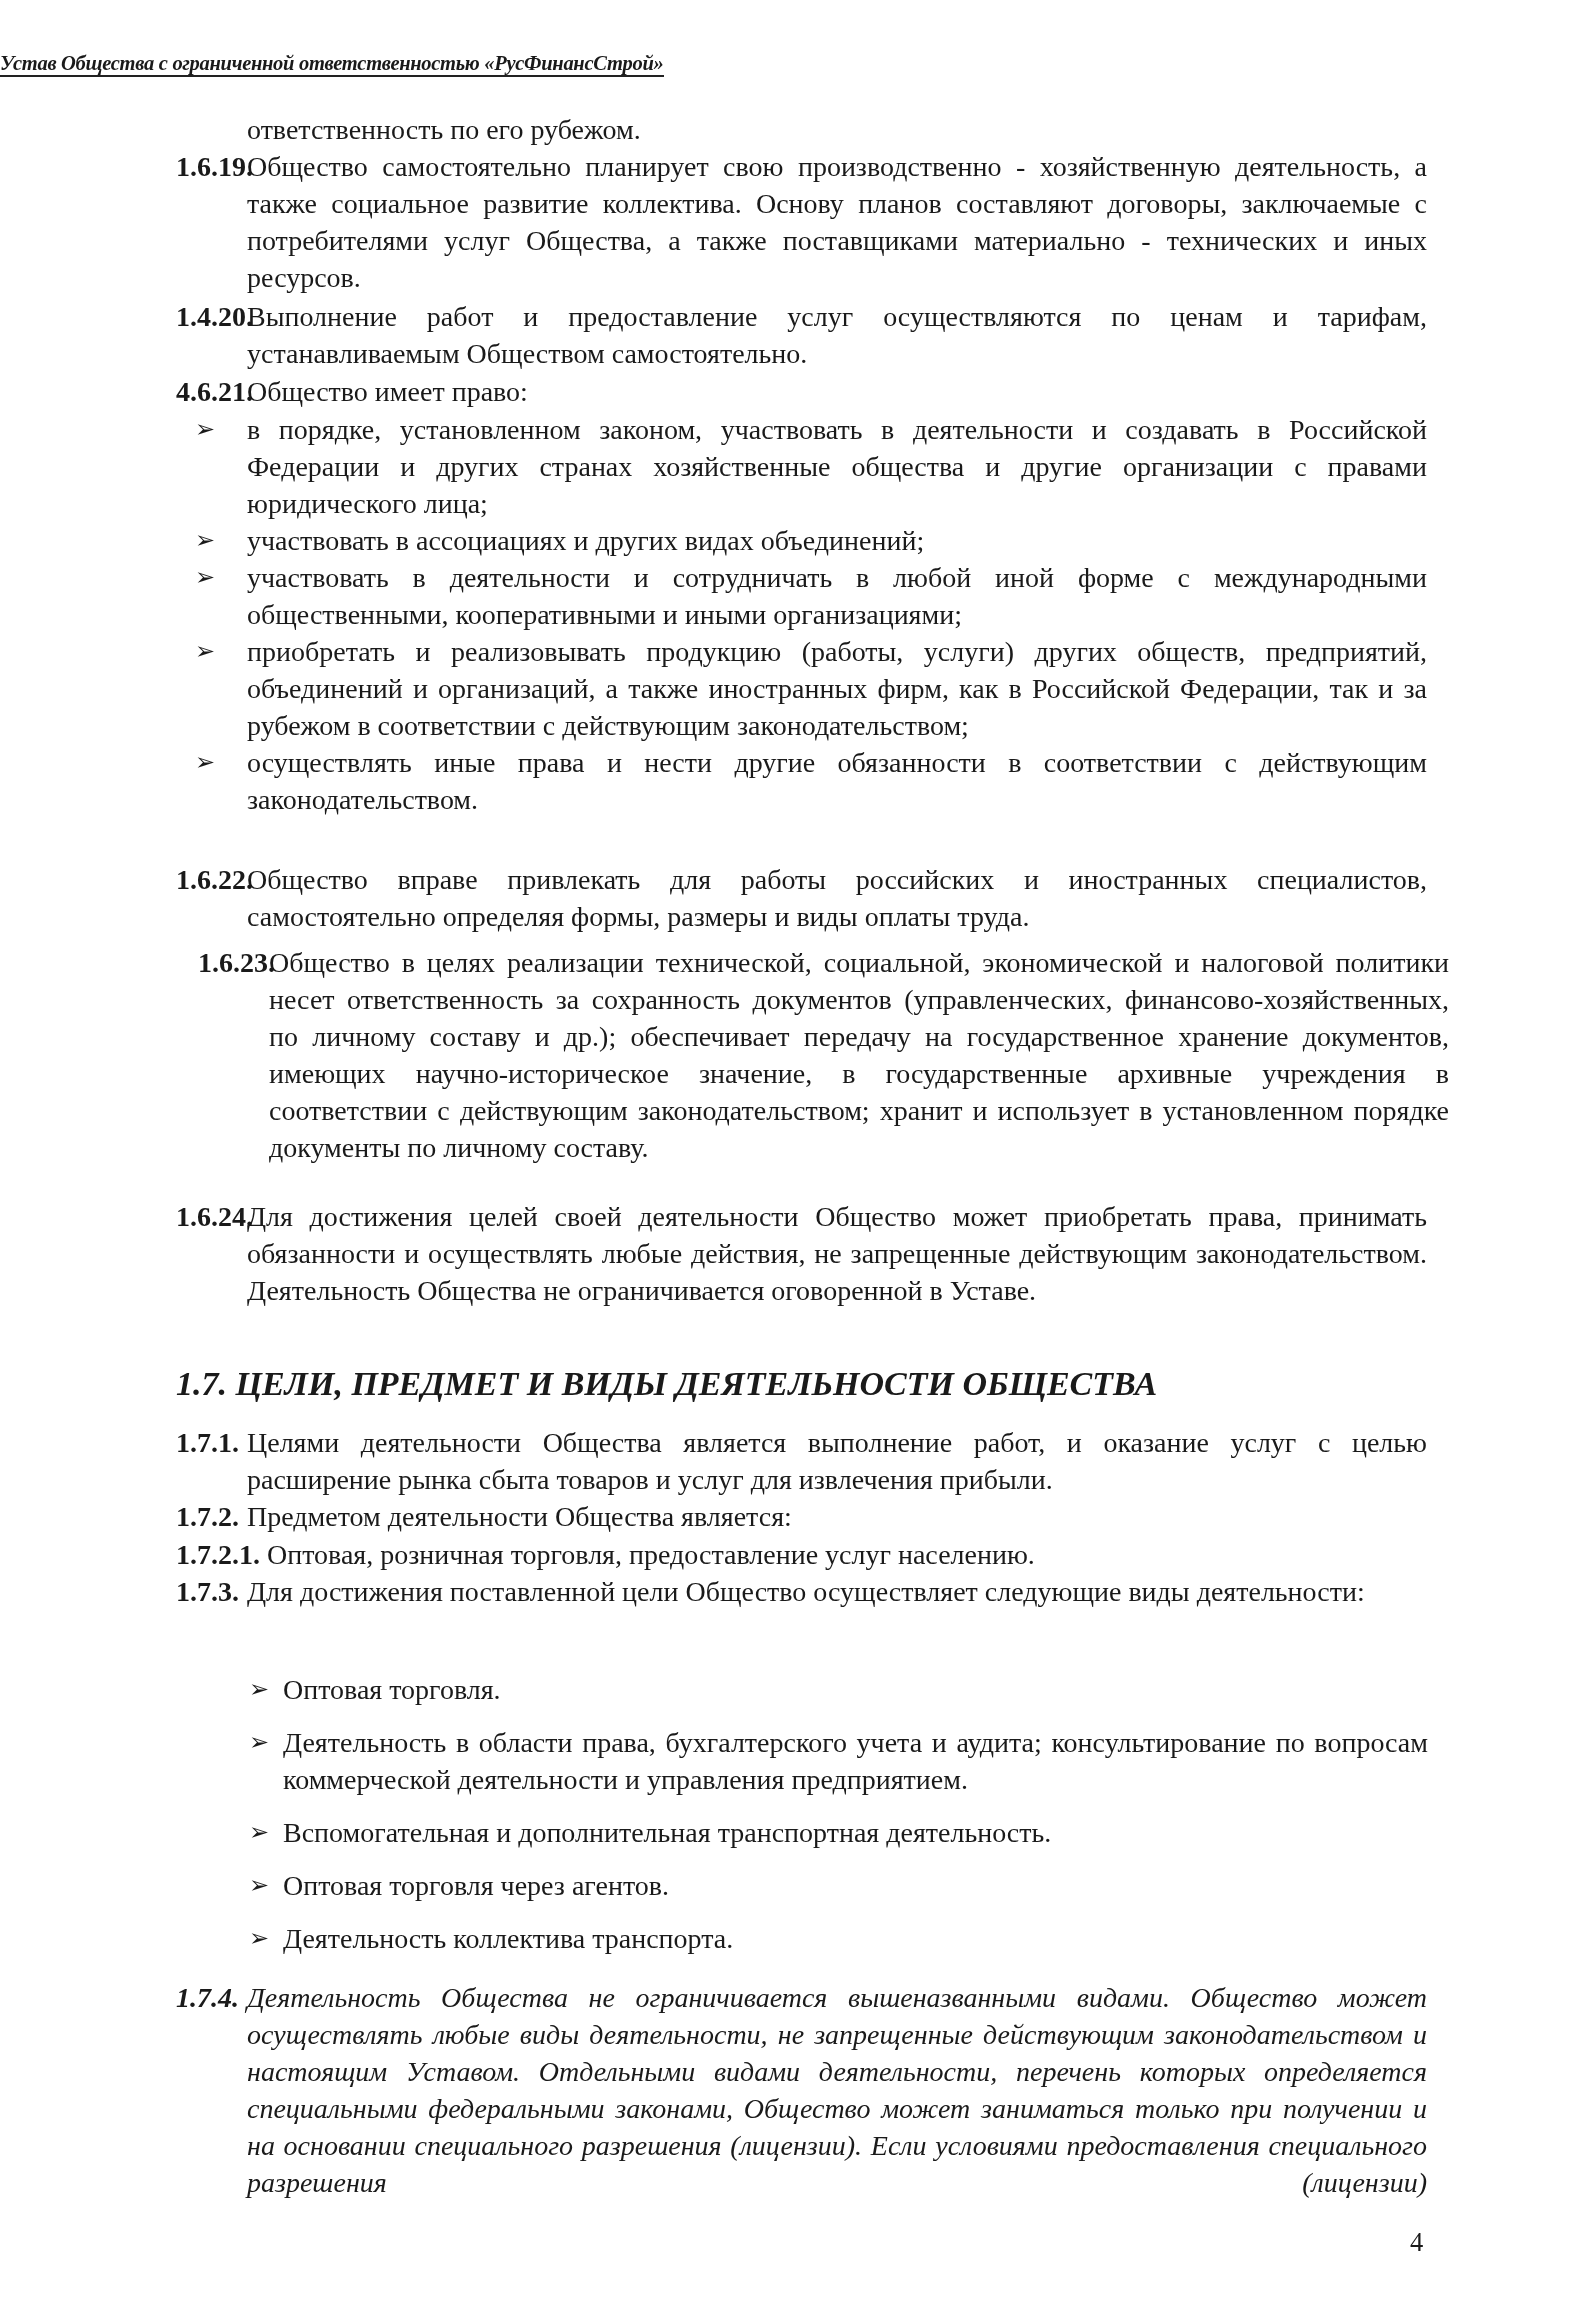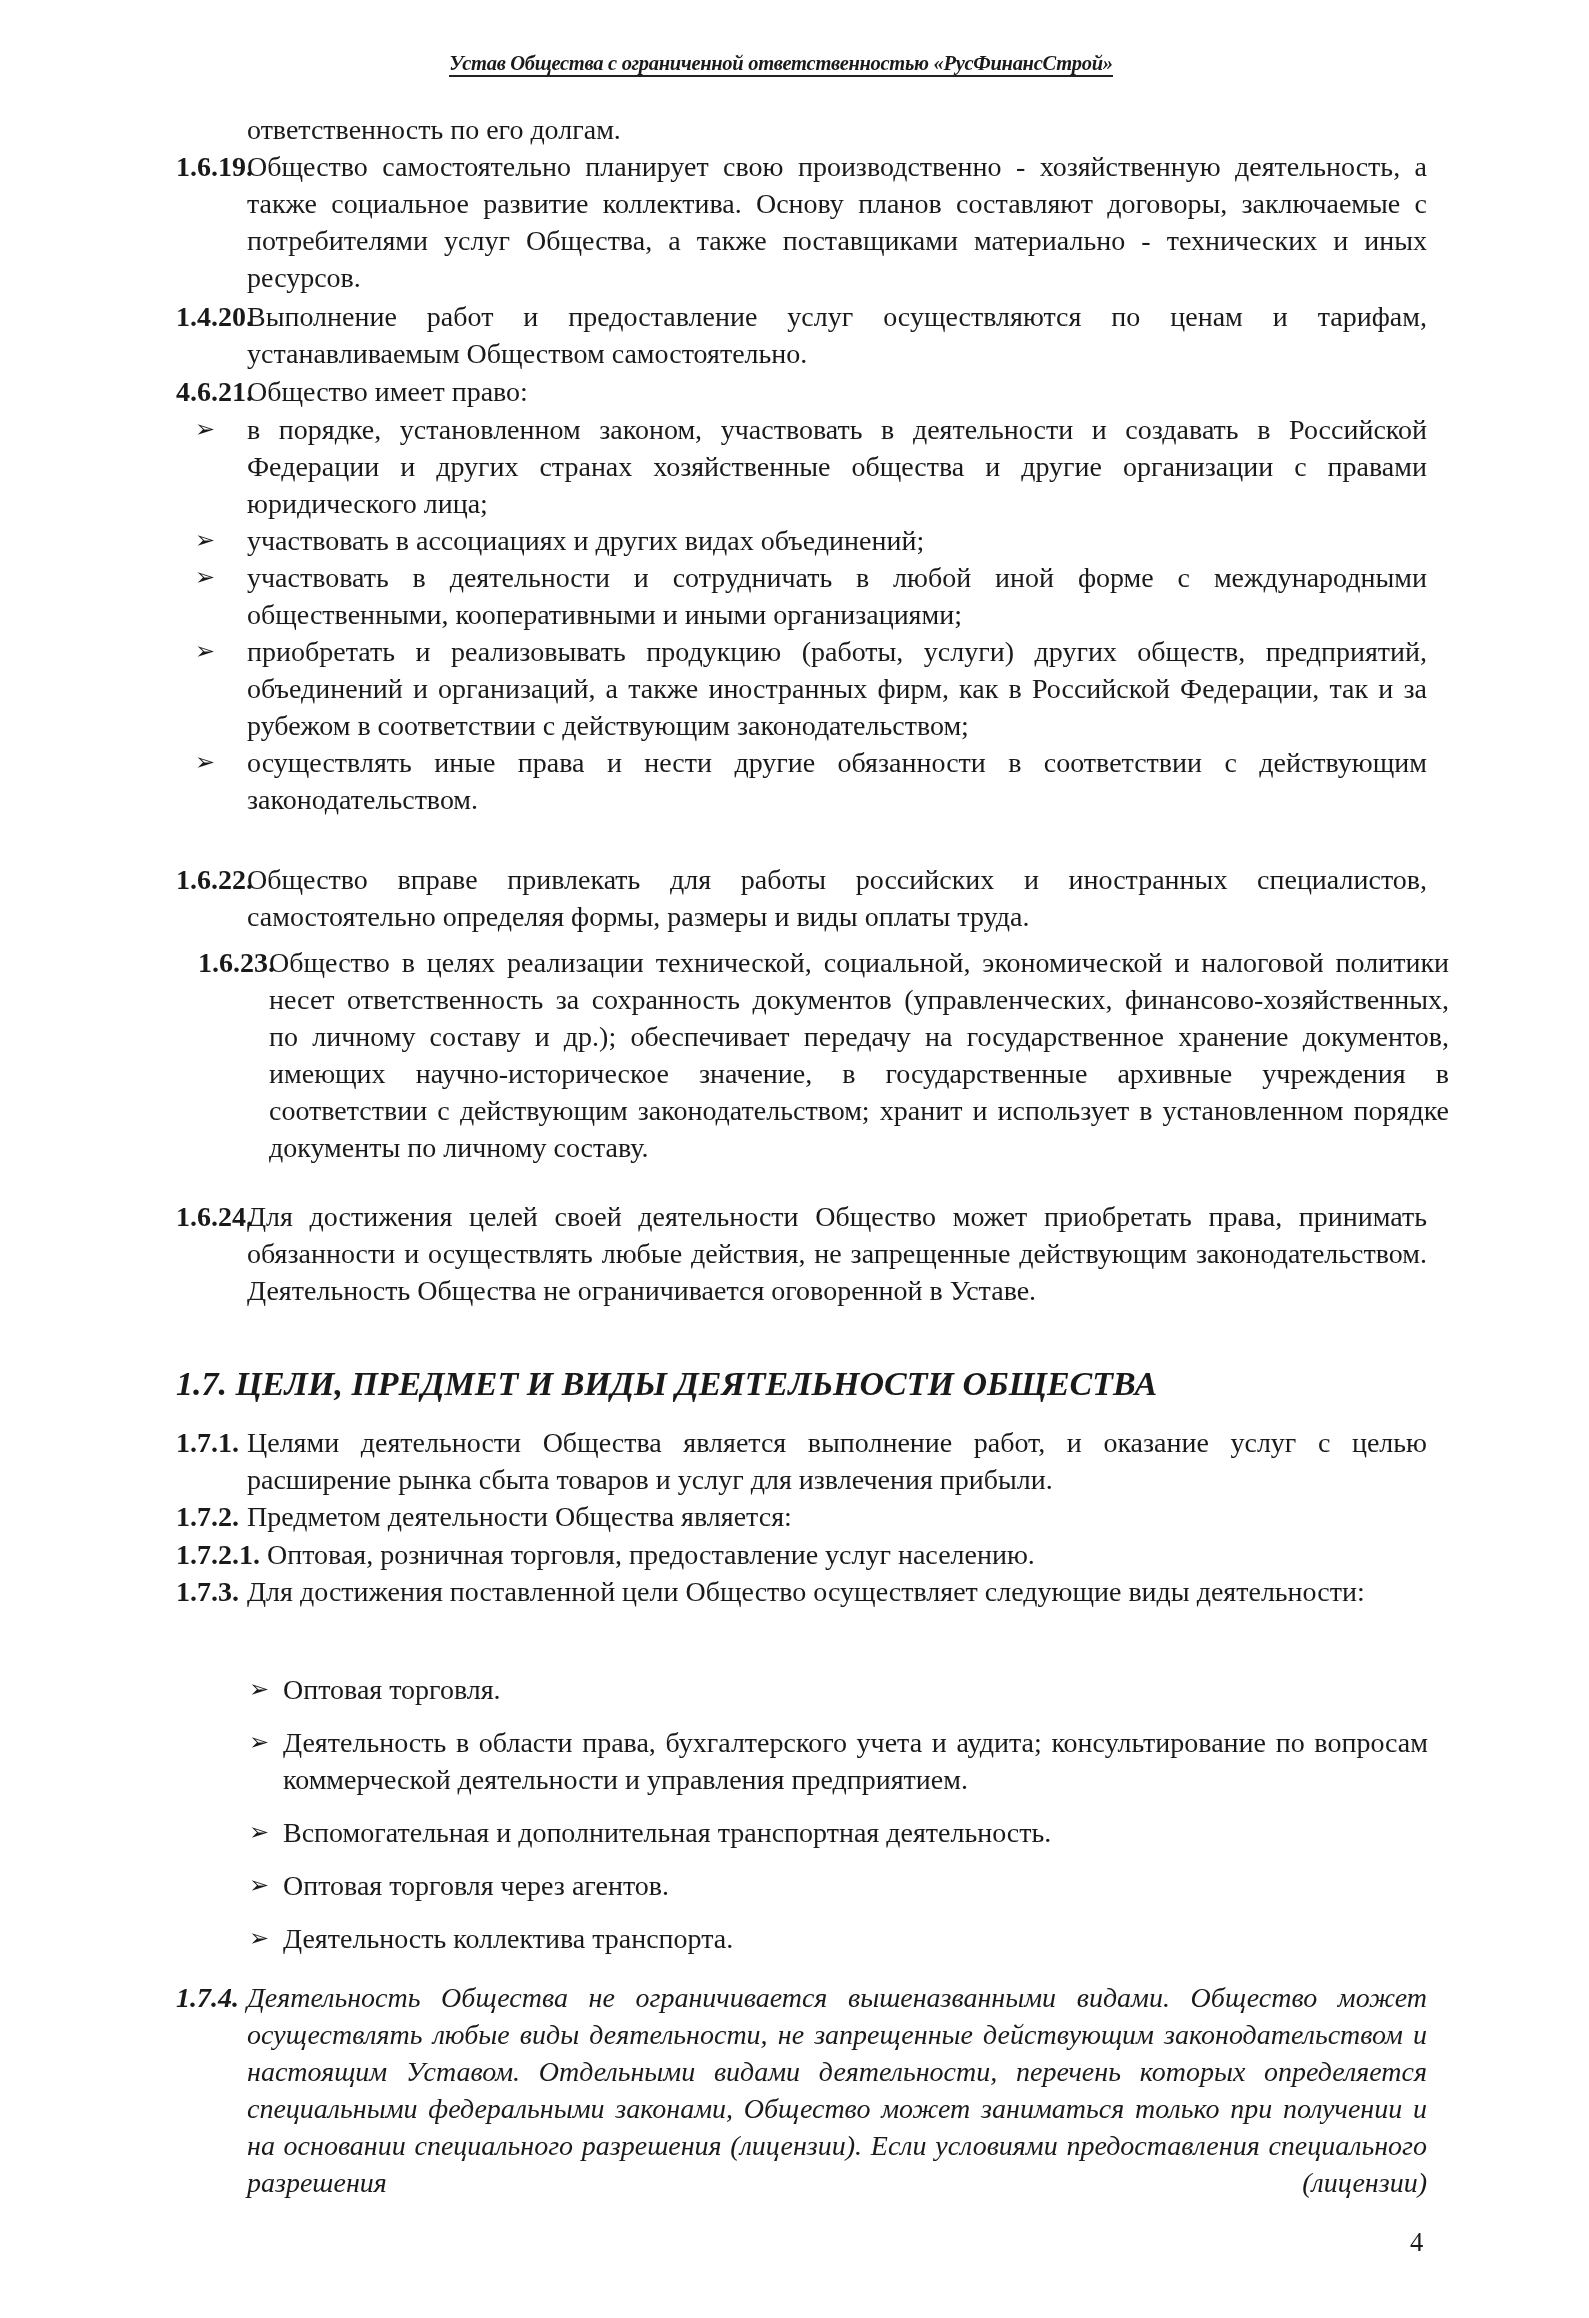--- a/index.html
+++ b/index.html
@@ -1,18 +1,18 @@
 <!DOCTYPE html>
 <html style="font-size:10.6px"><head>
 <meta charset="utf-8">
 <style>
   html, body { margin:0; padding:0; background:#ffffff; }
   body { width:1590px; height:2319px; position:relative; overflow:hidden;
          font-family:"Liberation Serif", "DejaVu Serif", serif; color:#1a1a1a; }
-  .header { position:absolute; top:52px; left:0; width:1562px; text-align:center; }
+  .header { position:absolute; top:52px; left:0; width:1562px; }
   .header span { font-style:italic; font-weight:bold; font-size:20.5px; letter-spacing:-0.3px;
                  border-bottom:2px solid #222; padding-bottom:1.3px; }
   .para { position:absolute; left:176px; width:1251px; font-size:28px; line-height:37px; }
   .num { position:absolute; left:0; font-weight:bold; }
   .txt { margin-left:71px; text-align:justify; text-align-last:left; }
   .bul { position:absolute; left:19px; font-size:24px; }
   .bullets .item { position:relative; }
   .heading { position:absolute; left:176px; top:1365px; font-size:34px; font-weight:bold; font-style:italic; }
   .list2 { position:absolute; left:249px; width:1179px; font-size:28px; line-height:37px; }
   .list2 .item { position:relative; margin-bottom:16px; }
@@ -21,21 +21,21 @@
   .pagenum { position:absolute; left:1410px; top:2227px; font-size:26.5px; }
 </style>
 </head>
 <body>
 
 <div class="header">
   <span>Устав Общества с ограниченной ответственностью «РусФинансСтрой»</span>
 </div>
 
 <div class="para" style="top:111px;">
-  <div class="txt">ответственность по его долгам.</div>
+  <div class="txt">ответственность по его рубежом.</div>
 </div>
 
 <div class="para" style="top:148px;">
   <span class="num">1.6.19.</span>
   <div class="txt">Общество самостоятельно планирует свою производственно - хозяйственную деятельность, а также социальное развитие коллектива. Основу планов составляют договоры, заключаемые с потребителями услуг Общества, а также поставщиками материально - технических и иных ресурсов.</div>
 </div>
 
 <div class="para" style="top:298px;">
   <span class="num">1.4.20.</span>
   <div class="txt">Выполнение работ и предоставление услуг осуществляются по ценам и тарифам, устанавливаемым Обществом самостоятельно.</div>

